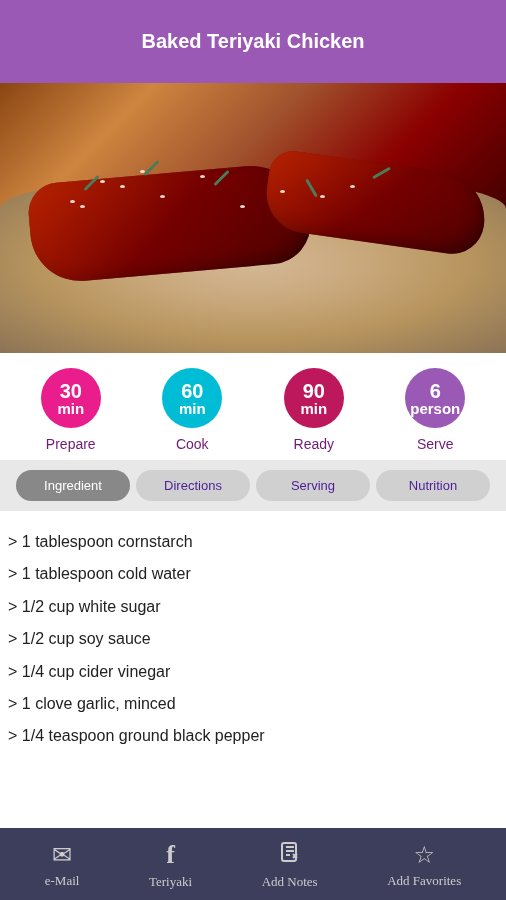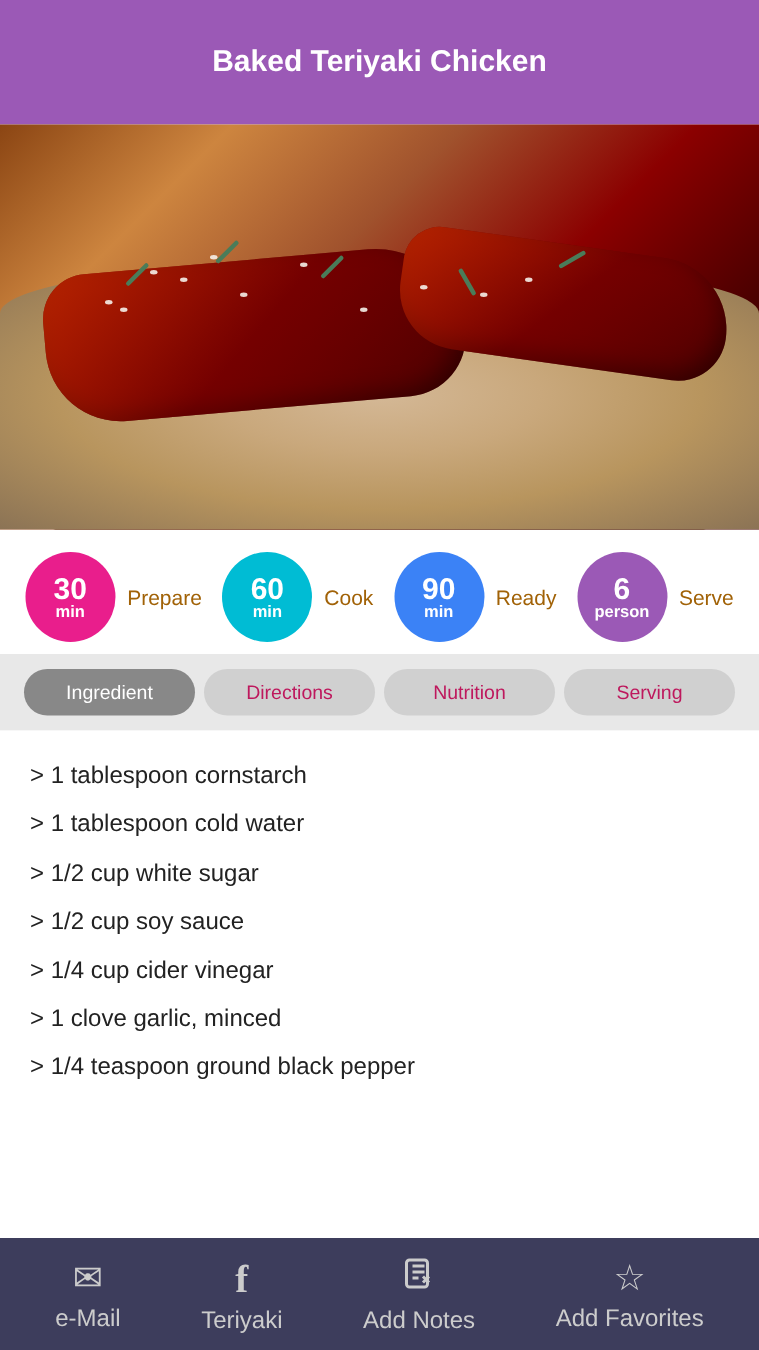--- a/index.html
+++ b/index.html
@@ -107,80 +107,80 @@
     
     #stats-row {
       background: white;
       display: flex;
       justify-content: space-around;
       align-items: center;
       padding: 15px 10px 8px;
     }
     .stat-item {
       display: flex;
-      flex-direction: row;
+      flex-direction: column;
       align-items: center;
       gap: 8px;
     }
     .stat-circle {
       width: 60px;
       height: 60px;
       border-radius: 50%;
       display: flex;
       flex-direction: column;
       align-items: center;
       justify-content: center;
       color: white;
       font-weight: bold;
     }
     .stat-circle .num {
       font-size: 20px;
       line-height: 1;
     }
     .stat-circle .unit {
-      font-size: 11px;
+      font-size: 15px;
       line-height: 1;
     }
     .circle-pink { background: #e91e8c; }
     .circle-teal { background: #00bcd4; }
-    .circle-green { background: #3b82f6; }
+    .circle-green { background: #be185d; }
     .circle-purple { background: #9b59b6; }
     .stat-label {
       font-size: 14px;
-      color: #a16207;
+      color: #701a75;
     }
 
     
     #tabs-row {
       background: #e8e8e8;
       display: flex;
       justify-content: space-between;
       padding: 10px 16px;
       gap: 6px;
     }
     .tab-btn {
       flex: 1;
       padding: 8px 4px;
       border-radius: 20px;
       border: none;
       cursor: pointer;
       font-size: 13px;
       font-weight: 500;
       background: #d0d0d0;
-      color: #be185d;
+      color: #4c1d95;
     }
     .tab-btn.active {
       background: #888;
       color: white;
     }
 
     
     #ingredients-section {
       background: white;
-      padding: 20px 20px;
+      padding: 20px 8px;
       min-height: 340px;
     }
     .ingredient-item {
       font-size: 16px;
       color: #222;
       margin-bottom: 10px;
       line-height: 1.4;
     }
 
     
@@ -200,22 +200,23 @@
       align-items: center;
       gap: 4px;
       cursor: pointer;
       color: #ccc;
     }
     .nav-icon {
       font-size: 24px;
       color: #ccc;
     }
     .nav-label {
-      font-size: 16px;
+      font-size: 13px;
       color: #ccc;
+      font-family: Liberation Serif, serif;
     }
   </style>
 </head>
 <body>
 
 <div id="header">
   <h1>Baked Teriyaki Chicken</h1>
 </div>
 
 <div id="hero-image">
@@ -272,22 +273,22 @@
       <span class="num">6</span>
       <span class="unit">person</span>
     </div>
     <span class="stat-label">Serve</span>
   </div>
 </div>
 
 <div id="tabs-row">
   <button class="tab-btn active">Ingredient</button>
   <button class="tab-btn">Directions</button>
+  <button class="tab-btn">Serving</button>
   <button class="tab-btn">Nutrition</button>
-  <button class="tab-btn">Serving</button>
 </div>
 
 <div id="ingredients-section">
   <div class="ingredient-item">&gt; 1 tablespoon cornstarch</div>
   <div class="ingredient-item">&gt; 1 tablespoon cold water</div>
   <div class="ingredient-item">&gt; 1/2 cup white sugar</div>
   <div class="ingredient-item">&gt; 1/2 cup soy sauce</div>
   <div class="ingredient-item">&gt; 1/4 cup cider vinegar</div>
   <div class="ingredient-item">&gt; 1 clove garlic, minced</div>
   <div class="ingredient-item">&gt; 1/4 teaspoon ground black pepper</div>

